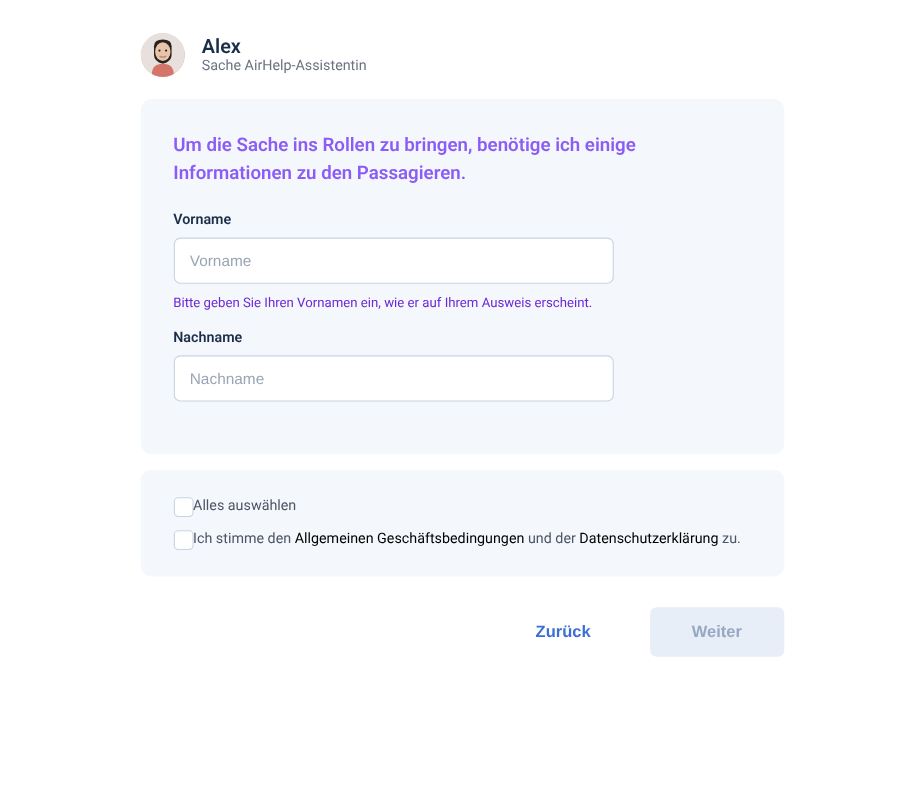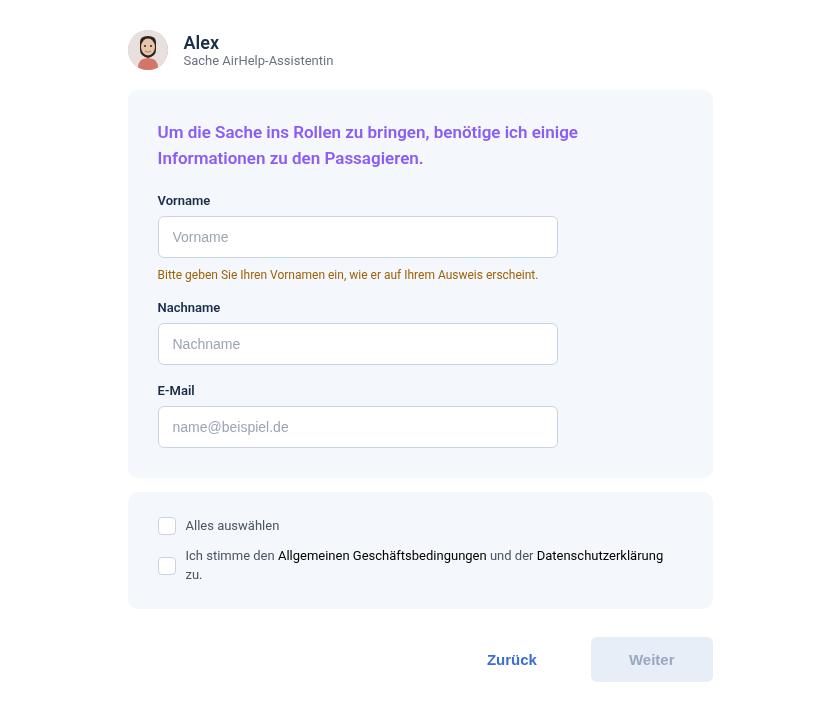--- a/index.html
+++ b/index.html
@@ -79,33 +79,32 @@
       border-radius: 6px;
       font-size: 14px;
       color: #1a2e4a;
       background: #ffffff;
     }
     .form-input::placeholder {
       color: #9aa5b5;
     }
     .form-hint {
       font-size: 12px;
-      color: #a16207;
+      color: #6d28d9;
       margin-top: 10px;
     }
     .checkbox-card {
       background: #f4f7fb;
       border-radius: 10px;
       padding: 24px 30px;
       margin-bottom: 28px;
     }
     .checkbox-row {
       display: flex;
-      align-items: center;
-      gap: 10px;
+      align-items: flex-start;
       margin-bottom: 10px;
     }
     .checkbox-row:last-child {
       margin-bottom: 0;
     }
     .checkbox {
       width: 18px;
       height: 18px;
       border: 1.5px solid #c9d4e3;
       border-radius: 4px;
@@ -178,24 +177,20 @@
       <label class="form-label">Vorname</label>
       <input type="text" class="form-input" placeholder="Vorname" style="">
       <div class="form-hint">Bitte geben Sie Ihren Vornamen ein, wie er auf Ihrem Ausweis erscheint.</div>
     </div>
 
     <div class="form-group">
       <label class="form-label">Nachname</label>
       <input type="text" class="form-input" placeholder="Nachname" style="">
     </div>
 
-    <div class="form-group" style="margin-bottom:0;">
-      <label class="form-label">E-Mail</label>
-      <input type="email" class="form-input" placeholder="name@beispiel.de" style="">
-    </div>
   </div>
 
   <div class="checkbox-card">
     <div class="checkbox-row">
       <div class="checkbox"></div>
       <div class="checkbox-label">Alles auswählen</div>
     </div>
     <div class="checkbox-row">
       <div class="checkbox"></div>
       <div class="checkbox-label">

